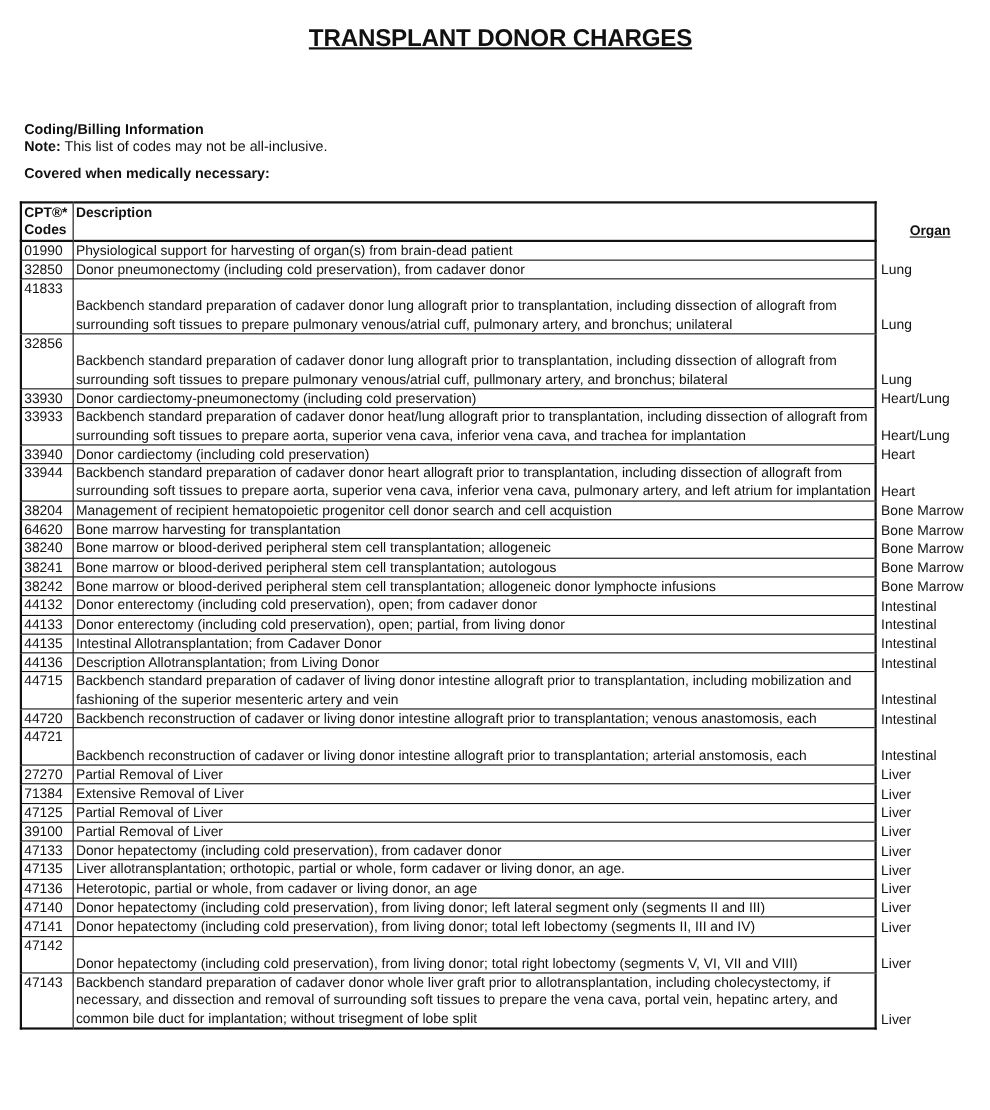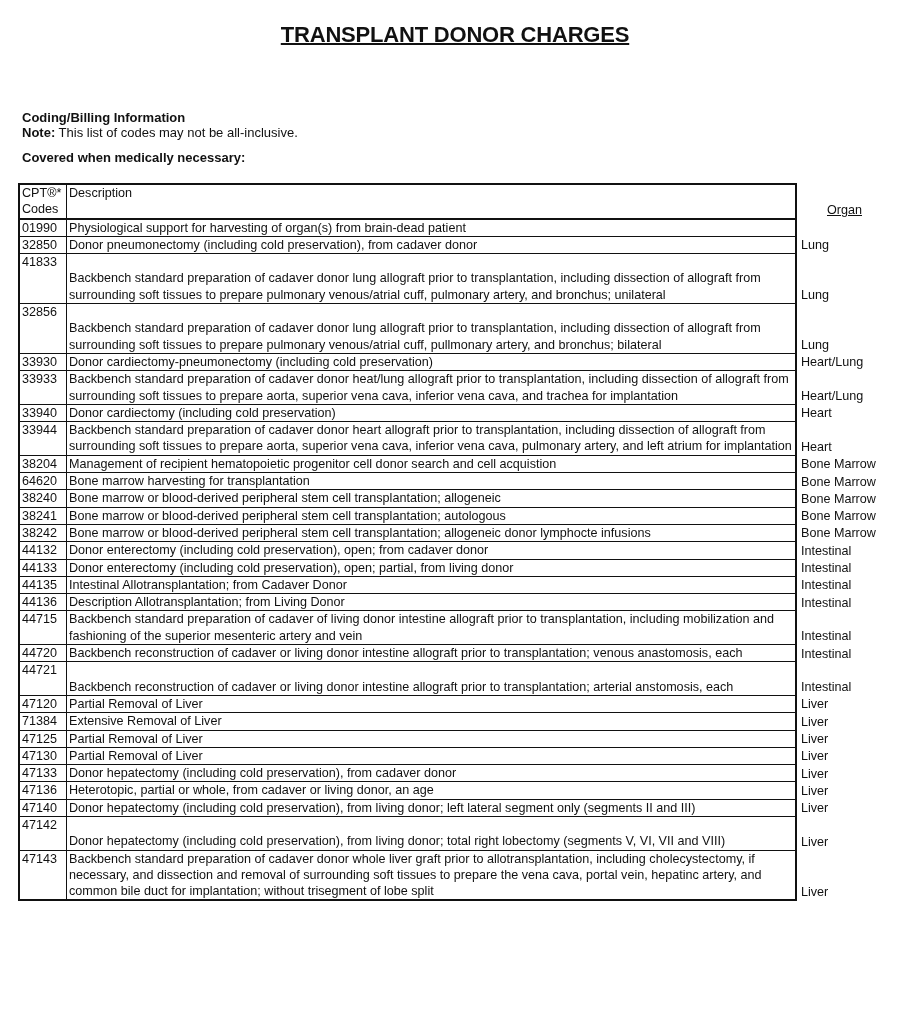--- a/index.html
+++ b/index.html
@@ -34,21 +34,21 @@
     td.code, th.code {
       width: 44px; border: 1.6px solid #111; border-left-width: 2px;
     }
     td.desc, th.desc {
       width: 726px; border: 1.6px solid #111; border-right-width: 2.4px;
     }
     td.organ, th.organ {
       width: 90px; border: none; padding-left: 4px;
       vertical-align: bottom; white-space: nowrap;
     }
-    th { font-weight: normal; }
+    th { font-weight: bold; }
     th.code, th.desc { border-top-width: 2.4px; border-bottom-width: 2.4px; }
     th.organ span { text-decoration: underline; margin-left: 26px; }
     tr.last td.code, tr.last td.desc { border-bottom-width: 2.4px; }
     .spacer { display: block; height: 16.3px; }
   </style>
 </head>
 <body>
 
 <div class="title">TRANSPLANT DONOR CHARGES</div>
 
@@ -163,52 +163,62 @@
           <td class="code">44720</td>
           <td class="desc"><span>Backbench reconstruction of cadaver or living donor intestine allograft prior to transplantation; venous anastomosis, each</span></td>
           <td class="organ">Intestinal</td>
         </tr>
         <tr>
           <td class="code">44721</td>
           <td class="desc"><span class="spacer"></span><span>Backbench reconstruction of cadaver or living donor intestine allograft prior to transplantation; arterial anstomosis, each</span></td>
           <td class="organ">Intestinal</td>
         </tr>
         <tr>
-          <td class="code">47120</td>
+          <td class="code">27270</td>
           <td class="desc"><span>Partial Removal of Liver</span></td>
           <td class="organ">Liver</td>
         </tr>
         <tr>
           <td class="code">71384</td>
           <td class="desc"><span>Extensive Removal of Liver</span></td>
           <td class="organ">Liver</td>
         </tr>
         <tr>
           <td class="code">47125</td>
           <td class="desc"><span>Partial Removal of Liver</span></td>
           <td class="organ">Liver</td>
         </tr>
         <tr>
-          <td class="code">47130</td>
+          <td class="code">39100</td>
           <td class="desc"><span>Partial Removal of Liver</span></td>
           <td class="organ">Liver</td>
         </tr>
         <tr>
           <td class="code">47133</td>
           <td class="desc"><span>Donor hepatectomy (including cold preservation), from cadaver donor</span></td>
           <td class="organ">Liver</td>
         </tr>
         <tr>
+          <td class="code">47135</td>
+          <td class="desc"><span>Liver allotransplantation; orthotopic, partial or whole, form cadaver or living donor, an age.</span></td>
+          <td class="organ">Liver</td>
+        </tr>
+        <tr>
           <td class="code">47136</td>
           <td class="desc"><span>Heterotopic, partial or whole, from cadaver or living donor, an age</span></td>
           <td class="organ">Liver</td>
         </tr>
         <tr>
           <td class="code">47140</td>
           <td class="desc"><span>Donor hepatectomy (including cold preservation), from living donor; left lateral segment only (segments II and III)</span></td>
+          <td class="organ">Liver</td>
+        </tr>
+        <tr>
+          <td class="code">47141</td>
+          <td class="desc"><span>Donor hepatectomy (including cold preservation), from living donor; total left lobectomy (segments II, III and IV)</span></td>
           <td class="organ">Liver</td>
         </tr>
         <tr>
           <td class="code">47142</td>
           <td class="desc"><span class="spacer"></span><span>Donor hepatectomy (including cold preservation), from living donor; total right lobectomy (segments V, VI, VII and VIII)</span></td>
           <td class="organ">Liver</td>
         </tr>
         <tr class="last">
           <td class="code">47143</td>
           <td class="desc"><span>Backbench standard preparation of cadaver donor whole liver graft prior to allotransplantation, including cholecystectomy, if necessary, and dissection and removal of surrounding soft tissues to prepare the vena cava, portal vein, hepatinc artery, and common bile duct for implantation; without trisegment of lobe split</span></td>

